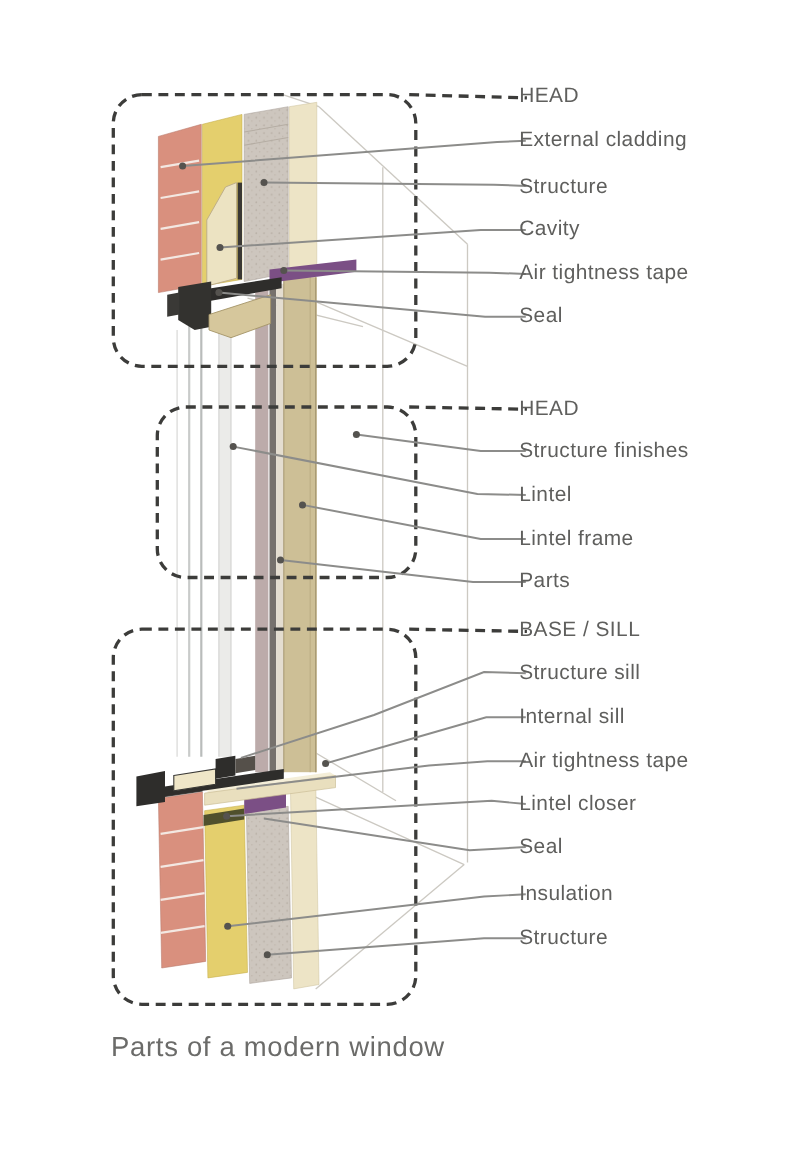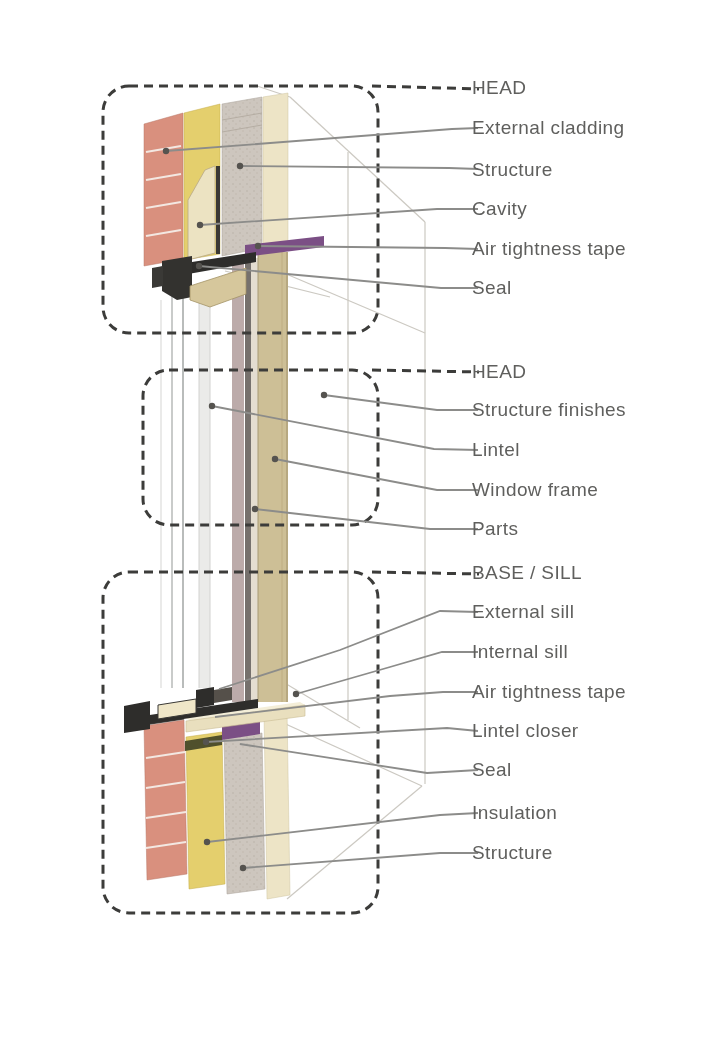--- a/index.html
+++ b/index.html
@@ -155,25 +155,26 @@
   <div class="lbl" style="top:78px">HEAD</div>
   <div class="lbl" style="top:118px">External cladding</div>
   <div class="lbl" style="top:160px">Structure</div>
   <div class="lbl" style="top:199px">Cavity</div>
   <div class="lbl" style="top:239px">Air tightness tape</div>
   <div class="lbl" style="top:278px">Seal</div>
 
   <div class="lbl" style="top:362px">HEAD</div>
   <div class="lbl" style="top:400px">Structure finishes</div>
   <div class="lbl" style="top:440px">Lintel</div>
-  <div class="lbl" style="top:480px">Window frame</div>
+  <div class="lbl" style="top:480px">Lintel frame</div>
   <div class="lbl" style="top:519px">Parts</div>
 
   <div class="lbl" style="top:563px">BASE / SILL</div>
-  <div class="lbl" style="top:602px">External sill</div>
+  <div class="lbl" style="top:602px">Structure sill</div>
   <div class="lbl" style="top:642px">Internal sill</div>
   <div class="lbl" style="top:682px">Air tightness tape</div>
   <div class="lbl" style="top:721px">Lintel closer</div>
   <div class="lbl" style="top:760px">Seal</div>
   <div class="lbl" style="top:803px">Insulation</div>
   <div class="lbl" style="top:843px">Structure</div>
 
+  <div class="caption">Parts of a modern window</div>
 </div>
 
 </body></html>

